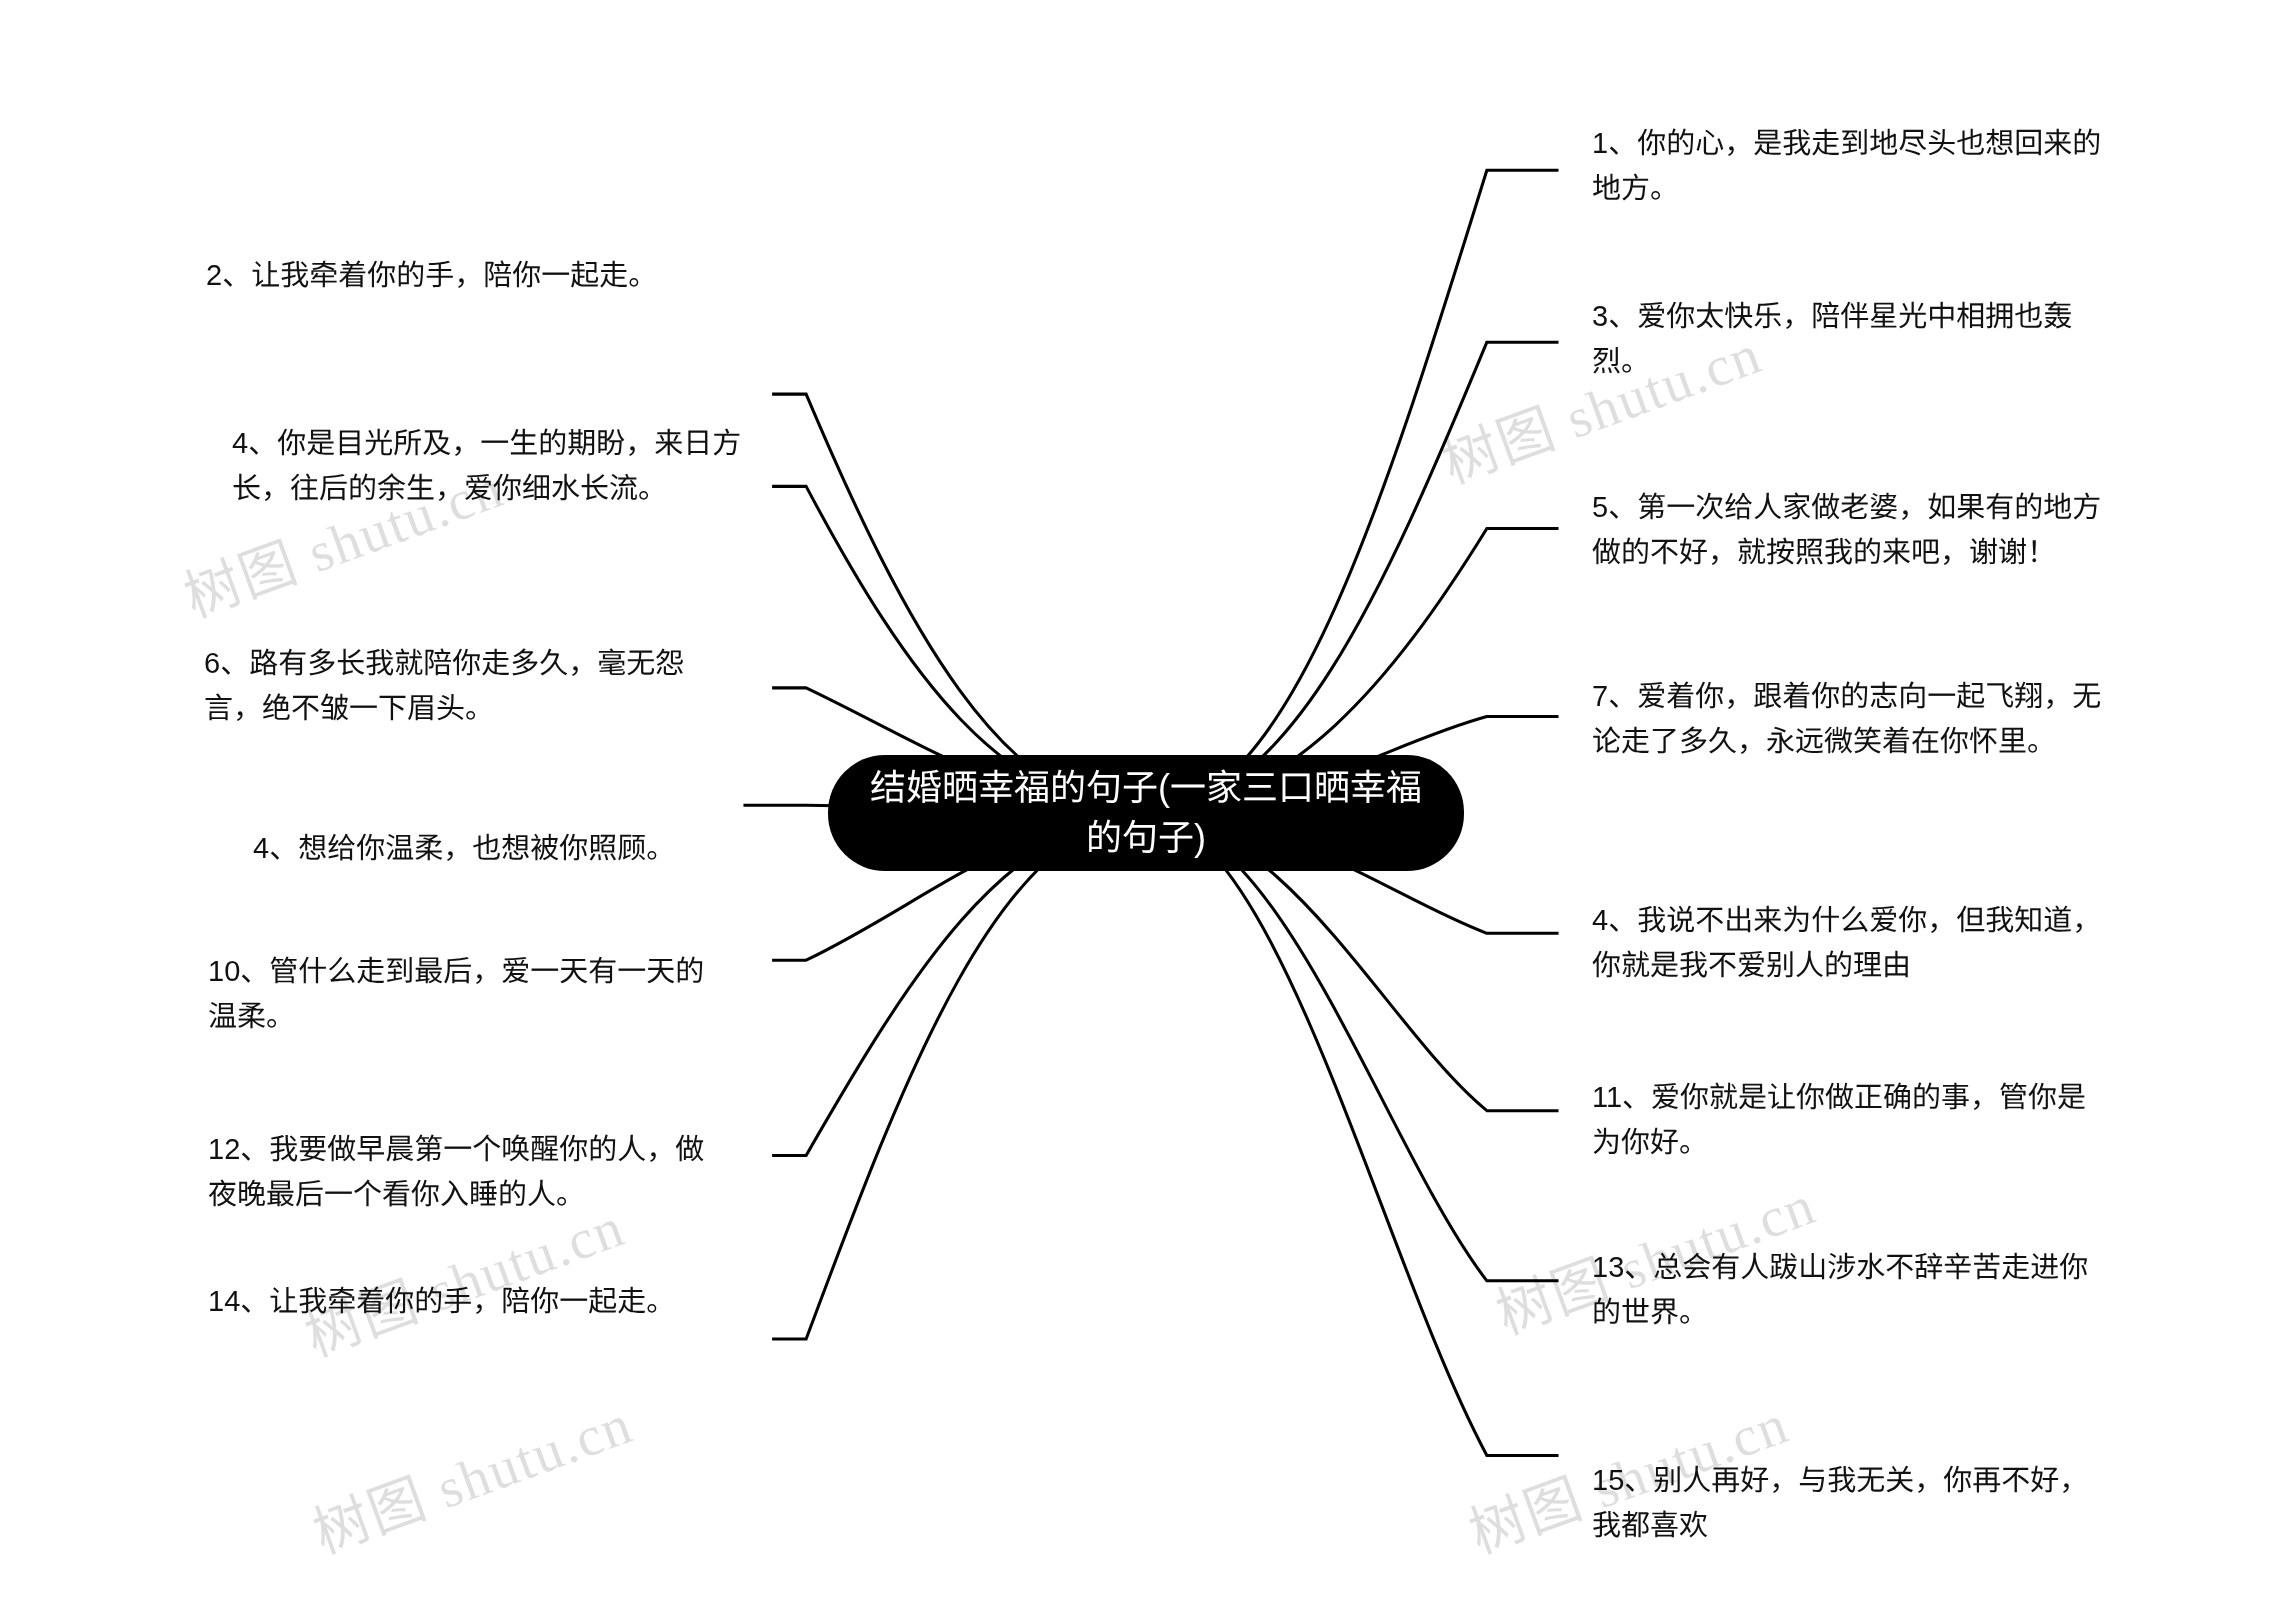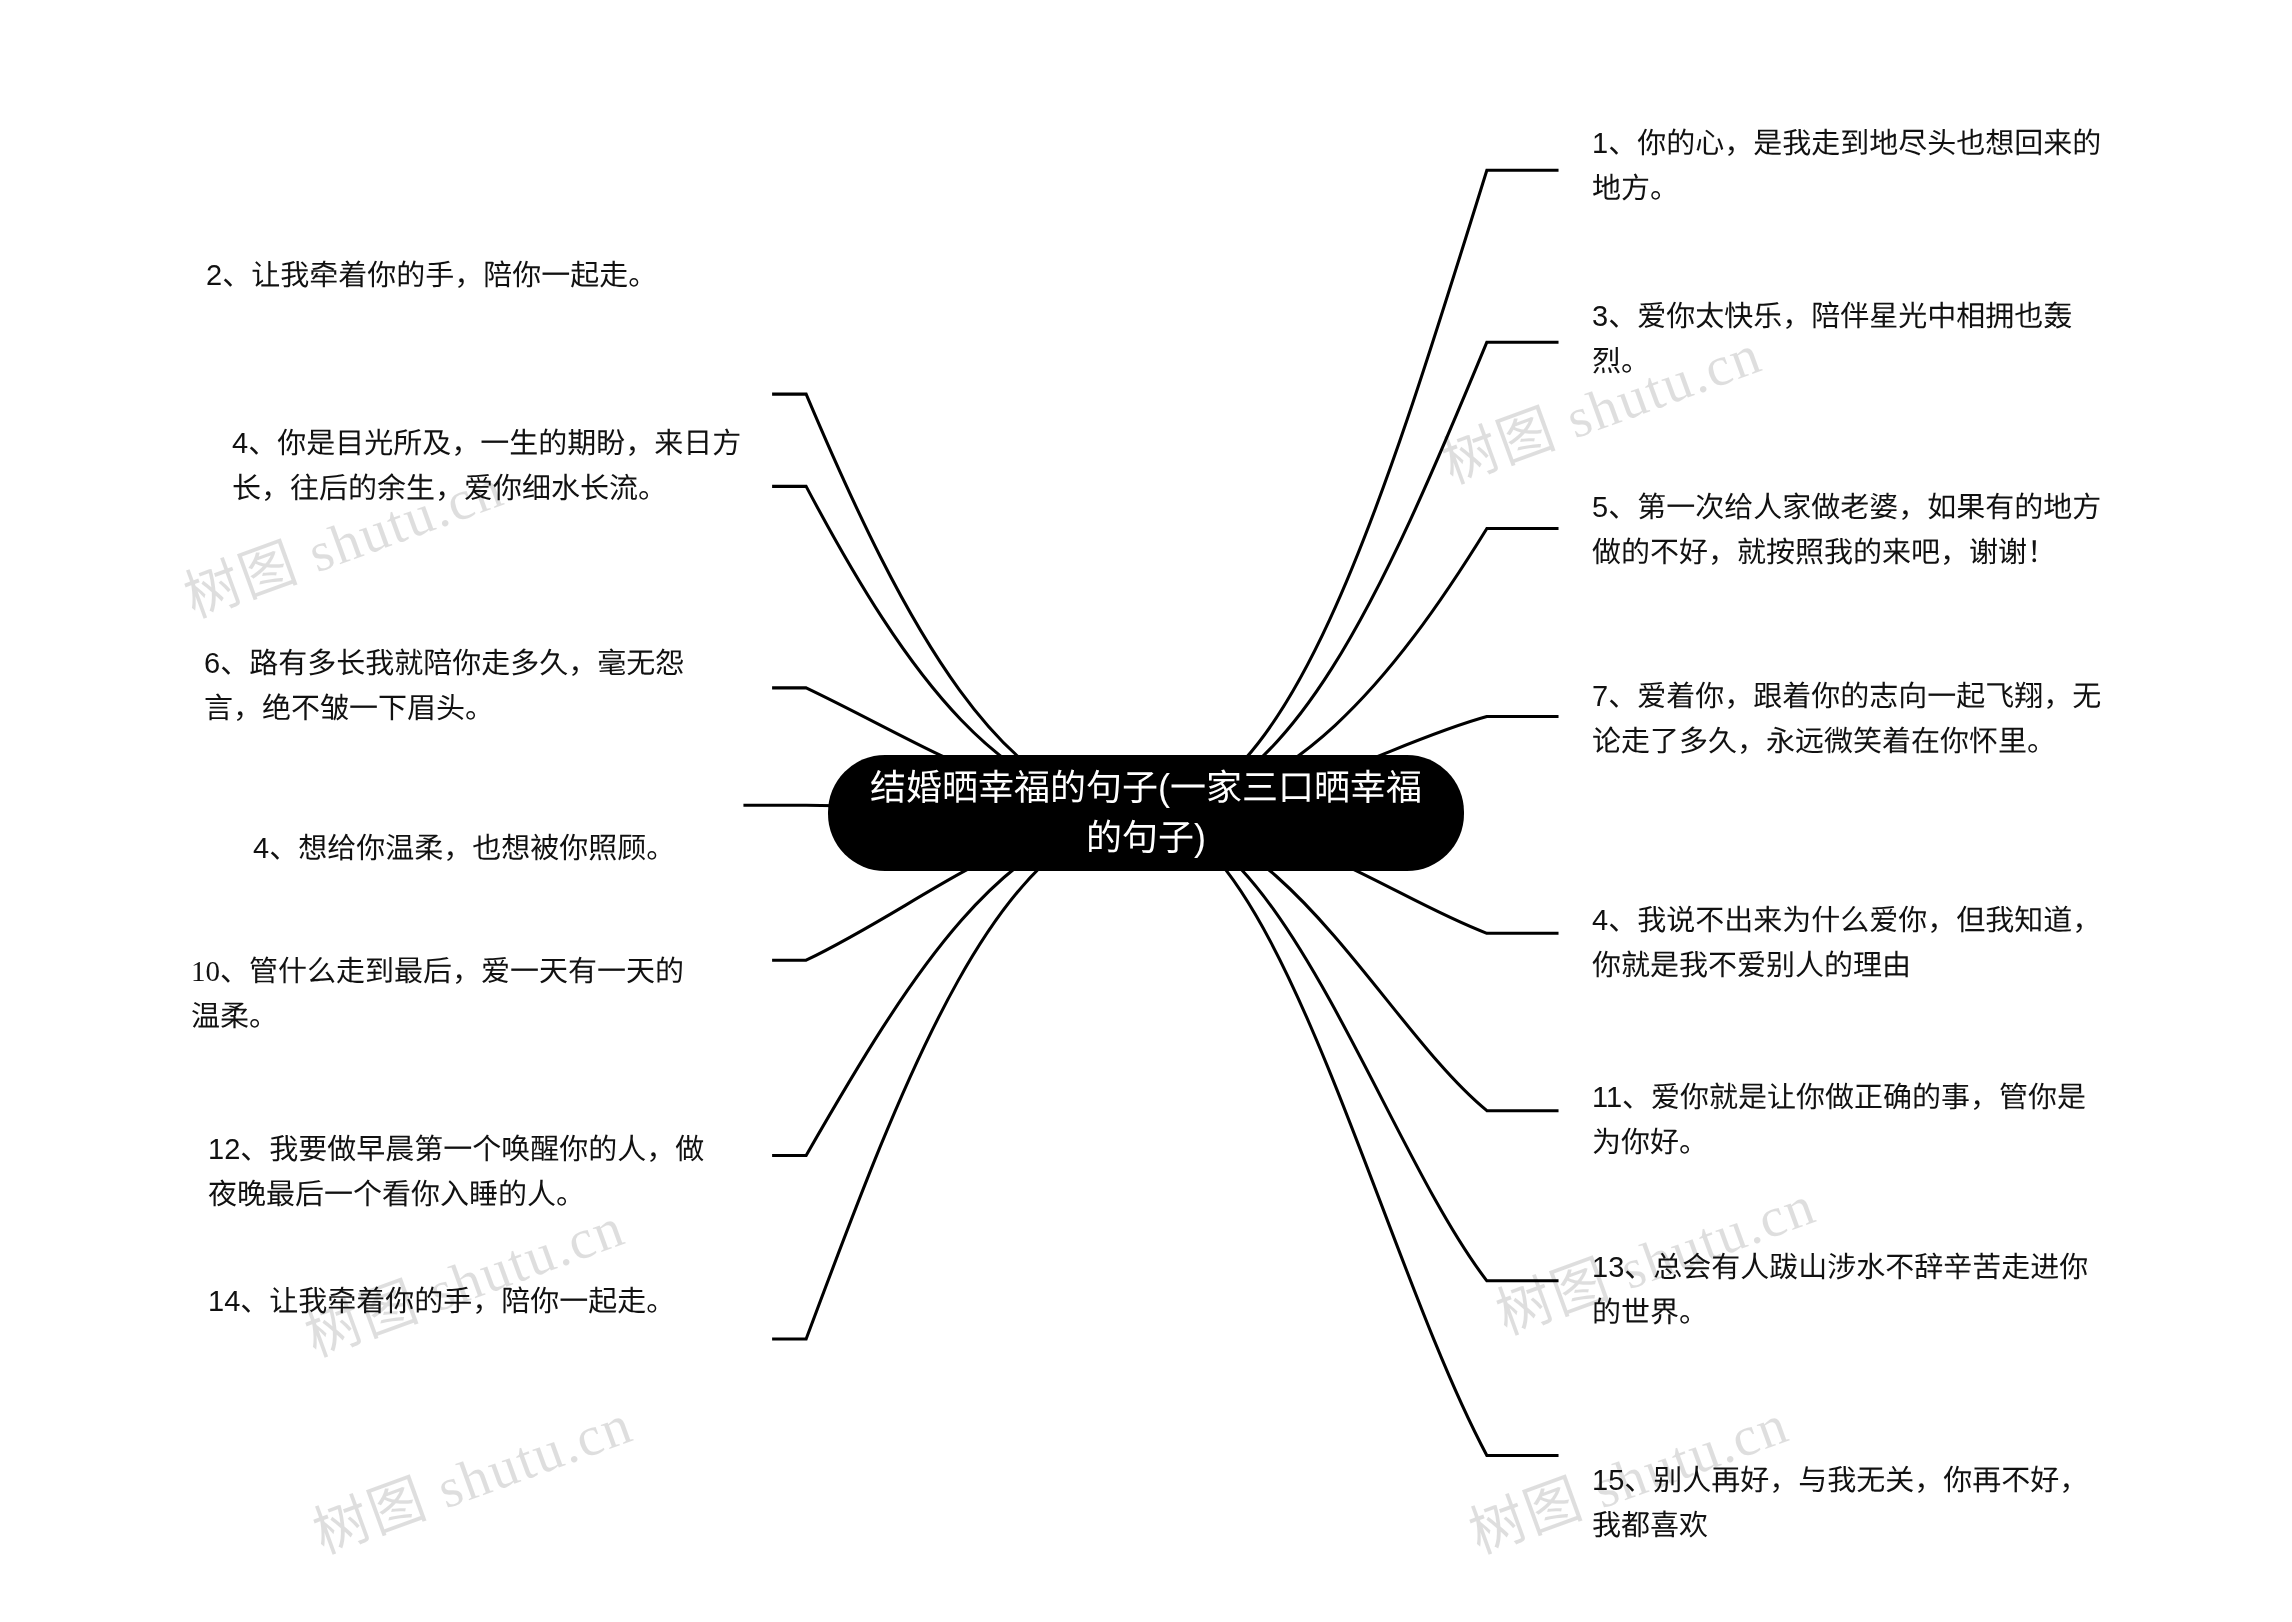--- a/index.html
+++ b/index.html
@@ -108,21 +108,21 @@
   <div class="watermark" style="left:1487px; top:1214px;">树图 shutu.cn</div>
   <div class="watermark" style="left:304px; top:1433px;">树图 shutu.cn</div>
   <div class="watermark" style="left:1460px; top:1433px;">树图 shutu.cn</div>
 
   <div class="root-node">结婚晒幸福的句子(一家三口晒幸福的句子)</div>
 
   <div class="node left" style="left:206px; top:253px; width:502px;">2、让我牵着你的手，陪你一起走。</div>
   <div class="node left" style="left:184px; top:421px; width:519px;margin-left:48px;">4、你是目光所及，一生的期盼，来日方长，往后的余生，爱你细水长流。</div>
   <div class="node left" style="left:204px; top:641px; width:510px;">6、路有多长我就陪你走多久，毫无怨言，绝不皱一下眉头。</div>
   <div class="node left" style="left:253px; top:826px; width:484px;">4、想给你温柔，也想被你照顾。</div>
-  <div class="node left" style="left:191px; top:949px; width:502px;font-family:Liberation Serif, serif;">10、管什么走到最后，爱一天有一天的温柔。</div>
+  <div class="node left" style="left:208px; top:949px; width:502px;">10、管什么走到最后，爱一天有一天的温柔。</div>
   <div class="node left" style="left:208px; top:1127px; width:502px;">12、我要做早晨第一个唤醒你的人，做夜晚最后一个看你入睡的人。</div>
   <div class="node left" style="left:208px; top:1279px; width:502px;">14、让我牵着你的手，陪你一起走。</div>
 
   <div class="node right" style="left:1592px; top:121px; width:519px;">1、你的心，是我走到地尽头也想回来的地方。</div>
   <div class="node right" style="left:1592px; top:294px; width:519px;">3、爱你太快乐，陪伴星光中相拥也轰烈。</div>
   <div class="node right" style="left:1592px; top:485px; width:519px;">5、第一次给人家做老婆，如果有的地方做的不好，就按照我的来吧，谢谢！</div>
   <div class="node right" style="left:1592px; top:674px; width:519px;">7、爱着你，跟着你的志向一起飞翔，无论走了多久，永远微笑着在你怀里。</div>
   <div class="node right" style="left:1592px; top:898px; width:519px;">4、我说不出来为什么爱你，但我知道，你就是我不爱别人的理由</div>
   <div class="node right" style="left:1592px; top:1075px; width:519px;">11、爱你就是让你做正确的事，管你是为你好。</div>
   <div class="node right" style="left:1592px; top:1245px; width:519px;">13、总会有人跋山涉水不辞辛苦走进你的世界。</div>

